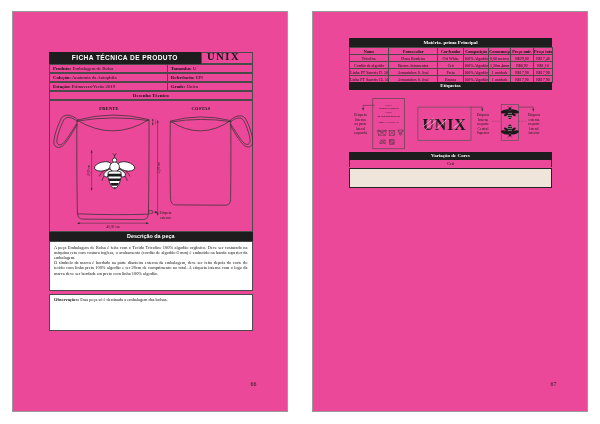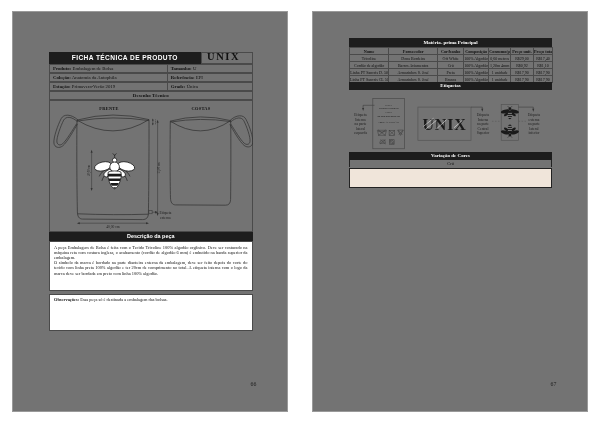--- a/index.html
+++ b/index.html
@@ -1,16 +1,16 @@
 <!DOCTYPE html>
 <html><head><meta charset="utf-8">
 <style>
 html,body{margin:0;padding:0;width:600px;height:424px;background:#fff;overflow:hidden;}
 body{font-family:"Liberation Serif",serif;color:#111;}
-.page{position:absolute;background:#737373;border:1px solid #9a9a9a;width:274px;height:399px;}
+.page{position:absolute;background:#ec4899;border:1px solid #9a9a9a;width:274px;height:399px;}
 #p1{left:12px;top:11px;}
 #p2{left:312px;top:11px;}
 .abs{position:absolute;}
 .bar{position:absolute;background:#1d1d1d;color:#fff;text-align:center;font-family:"Liberation Sans",sans-serif;font-weight:bold;}
 
 .hrow{position:absolute;border:1px solid #4a4a4a;box-sizing:border-box;font-size:4.8px;}
 .lbl{font-weight:bold;}
 .cell{position:absolute;top:0;bottom:0;padding:1px 0 0 3px;box-sizing:border-box;white-space:nowrap;overflow:hidden;}
 .descbox{position:absolute;border:1px solid #4a4a4a;box-sizing:border-box;background:#fff;}
 .desc{font-size:4.4px;line-height:5.2px;text-align:justify;padding:2.5px 4px;}

